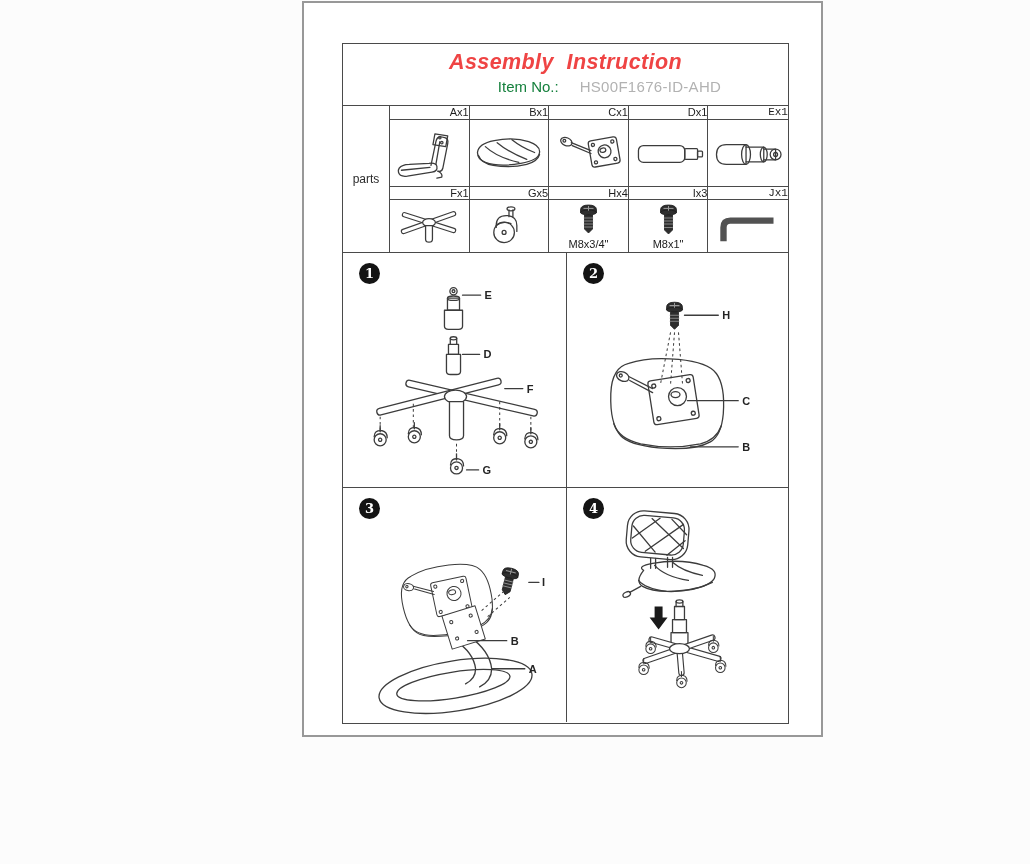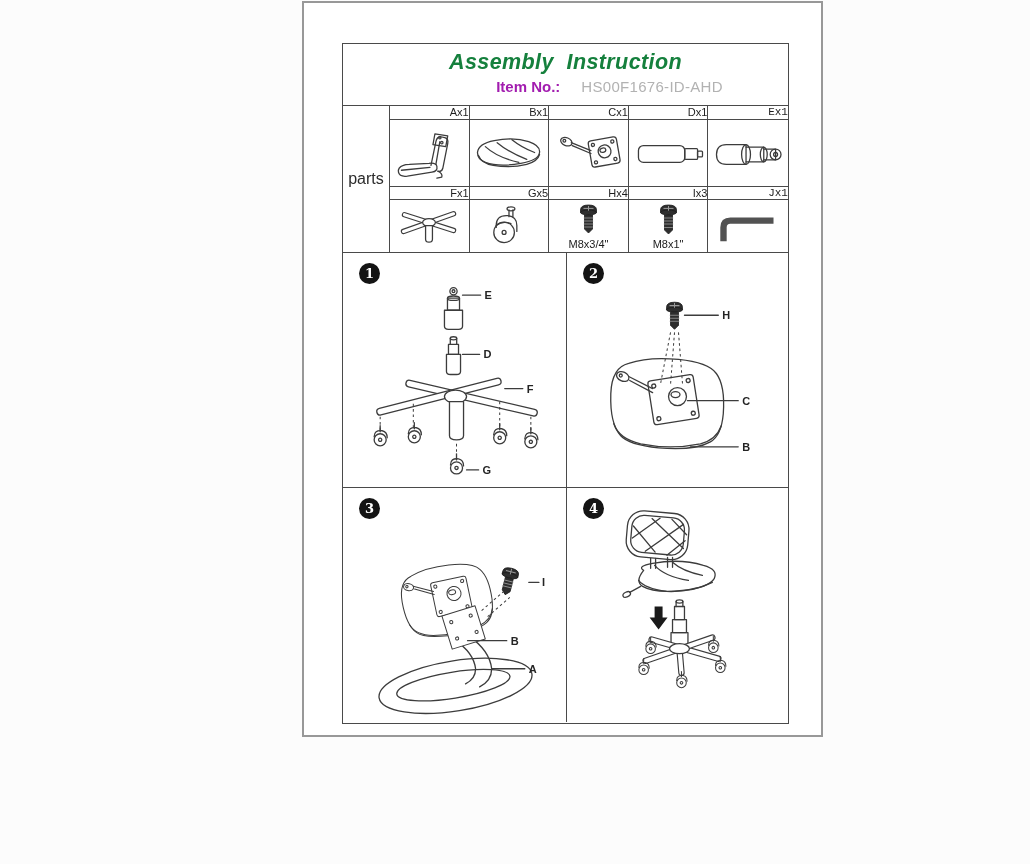--- a/index.html
+++ b/index.html
@@ -7,30 +7,30 @@
 
   .page { position:absolute; left:302px; top:1px; width:521px; height:736px;
           background:#ffffff; border:2px solid #989898; }
 
   .doc { position:absolute; left:38px; top:40px; width:447px; height:681px;
          border:1.5px solid #4a4a4a; background:#ffffff; }
 
   
   .title-block { height:62px; border-bottom:1.5px solid #4a4a4a; text-align:center; }
   .doc-title { padding-top:5px; font-size:21.5px; line-height:26px; font-weight:bold; font-style:italic;
-               color:#15803d; letter-spacing:.4px; white-space:pre; }
+               color:#ef4444; letter-spacing:.4px; white-space:pre; }
   .item-line { margin-top:3px; font-size:15px; line-height:18px; position:relative; left:44px; }
-  .item-label { font-weight:bold; color:#a21caf; }
+  .item-label { font-weight:normal; color:#15803d; }
   .item-value { color:#b2b2b2; margin-left:21px; letter-spacing:.3px; }
 
   
   .parts { display:grid; grid-template-columns:47px repeat(5,1fr);
            grid-template-rows:14px 67px 13px 1fr; height:147px; border-bottom:1.5px solid #4a4a4a; }
   .pl { grid-row:1/5; grid-column:1; display:flex; align-items:center; justify-content:center;
-        font-size:16px; color:#2c2c2c; border-right:1.5px solid #4a4a4a; }
+        font-size:12px; color:#2c2c2c; border-right:1.5px solid #4a4a4a; }
   .pcell { border-right:1.5px solid #4a4a4a; border-bottom:1.5px solid #4a4a4a; }
   .pcell.last { border-right:0;font-family:Liberation Mono, monospace; }
   .pcell.nob { border-bottom:0; }
   .ph { font-size:11px; line-height:13px; text-align:right; color:#1e1e1e; }
   .pi { display:flex; flex-direction:column; align-items:center; justify-content:center; overflow:hidden; }
   .pnote { font-size:11px; line-height:11px; color:#1b1b1b; margin-top:1px; }
 
   
   .steps { display:grid; grid-template-columns:224px 1fr; grid-template-rows:235px 1fr; height:469px; }
   .step { position:relative; overflow:hidden; }

